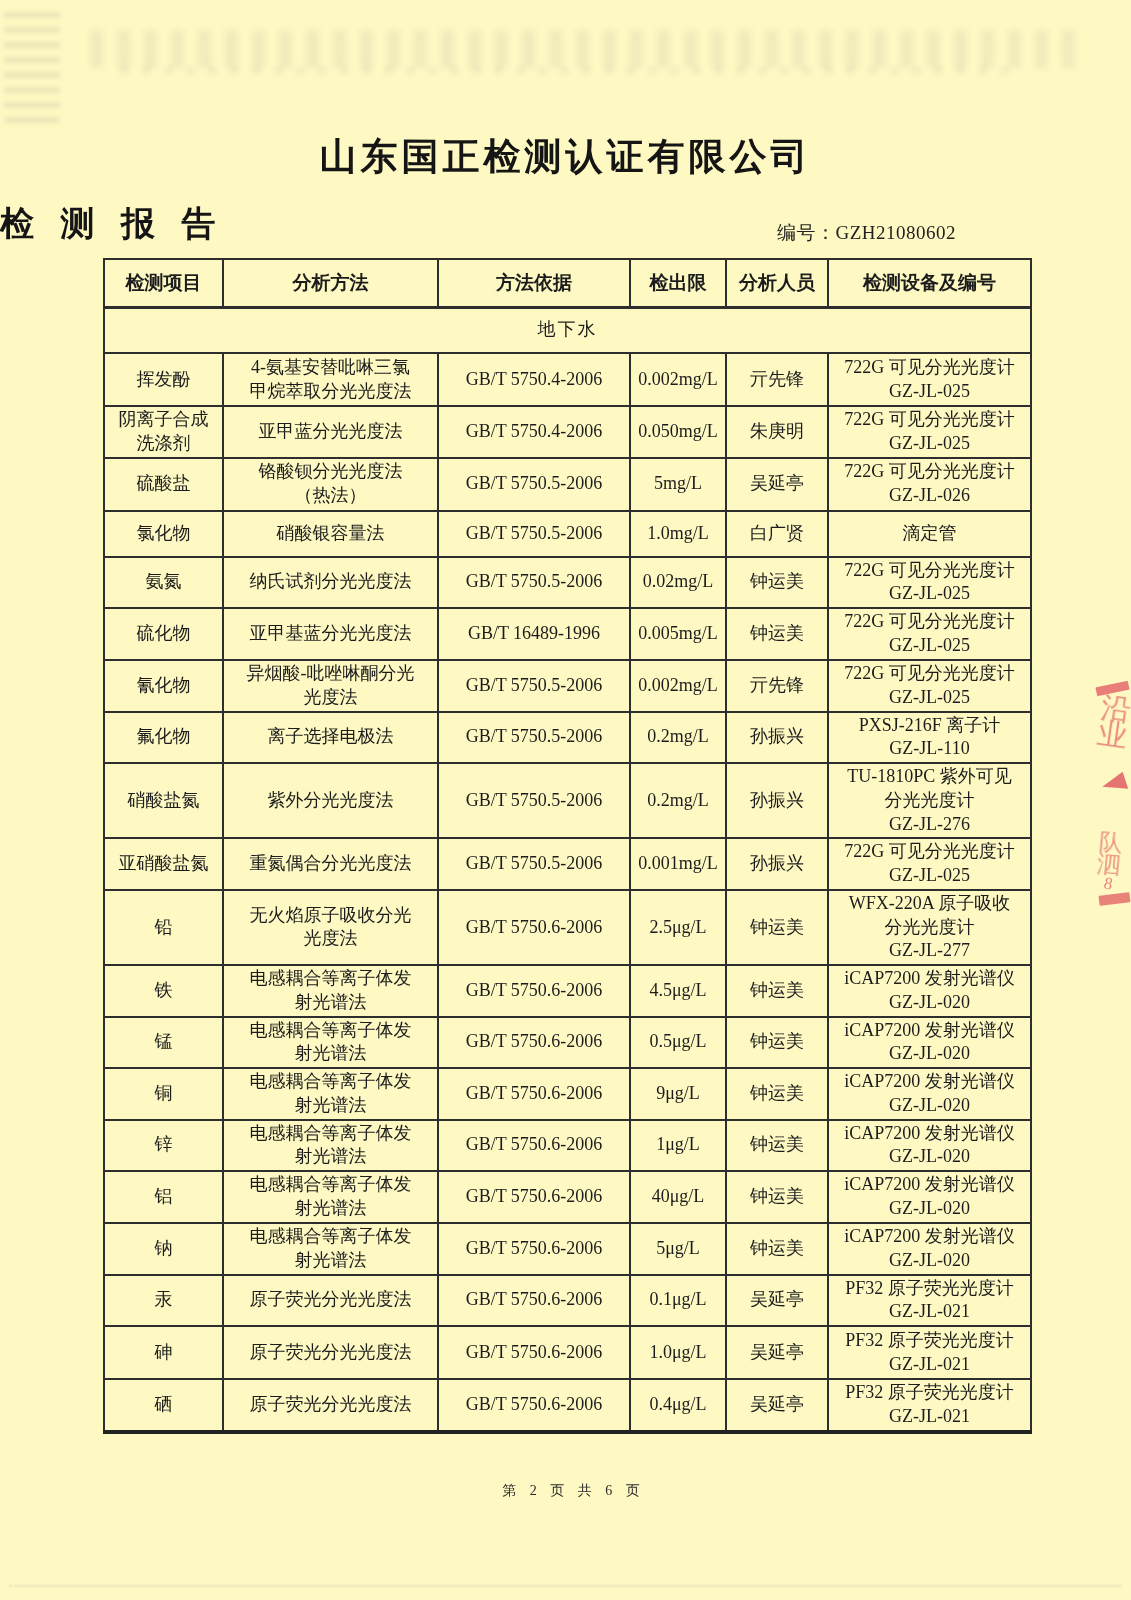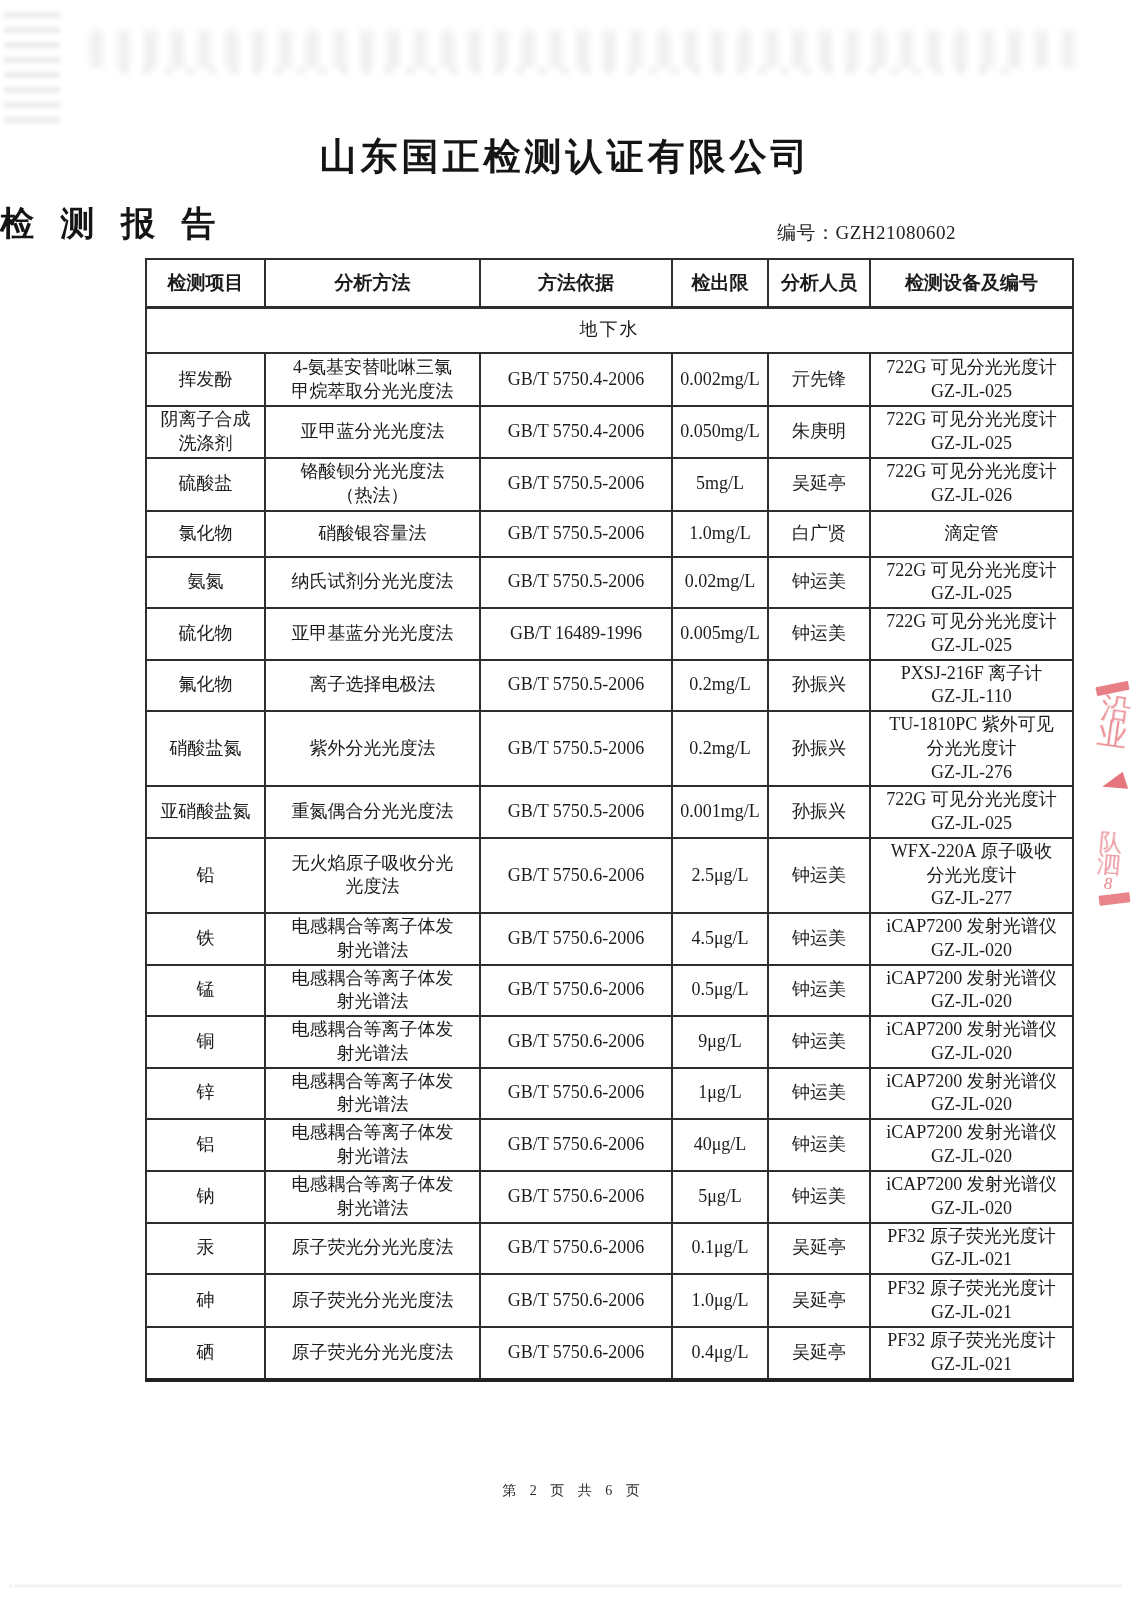--- a/index.html
+++ b/index.html
@@ -6,21 +6,21 @@
     --ink: #1c1c1c;
     --line: #2e2e2e;
     --stamp-red: #e0545e;
   }
   *{ box-sizing: border-box; }
   html,body{ margin:0; padding:0; background:#888; }
   .page{
     position:relative;
     width:1131px; height:1600px;
     margin:0 auto;
-    background:#ffffff;
+    background:#fef9c3;
     overflow:hidden;
     font-family:"Liberation Serif","DejaVu Serif",serif;
     color:var(--ink);
   }
 
   
   .noise-band{
     position:absolute; top:30px; left:90px; right:50px; height:38px;
     background:repeating-linear-gradient(90deg,
       rgba(110,110,110,.12) 0 13px, rgba(0,0,0,0) 13px 27px);
@@ -67,21 +67,21 @@
     border-collapse:collapse;
     font-size:18px;
   }
   table.report td, table.report th{
     border:2px solid var(--line);
     text-align:center; vertical-align:middle;
     padding:1px 3px; line-height:1.32;
     font-weight:normal; color:var(--ink);
     overflow:hidden;
   }
-  table.report{ border:2px solid var(--line); border-bottom:4px solid #222;margin-left:42px; }
+  table.report{ border:2px solid var(--line); border-bottom:4px solid #222; }
   table.report thead th{
     font-size:19px; font-weight:bold;
     border-bottom:3px solid var(--line);
   }
   tr.section-row td{ letter-spacing:2px; }
   td.pre{ white-space:pre-line; }
 
   
   .page-num{
     position:absolute; top:1482px; left:8px; width:100%;
@@ -192,20 +192,30 @@
       </tr>
       <tr style="height:51px">
         <td class="pre">硫化物</td>
         <td class="pre">亚甲基蓝分光光度法</td>
         <td>GB/T 16489-1996</td>
         <td>0.005mg/L</td>
         <td>钟运美</td>
         <td class="pre">722G 可见分光光度计
 GZ-JL-025</td>
       </tr>
+      <tr style="height:52px">
+        <td class="pre">氰化物</td>
+        <td class="pre">异烟酸-吡唑啉酮分光
+光度法</td>
+        <td>GB/T 5750.5-2006</td>
+        <td>0.002mg/L</td>
+        <td>亓先锋</td>
+        <td class="pre">722G 可见分光光度计
+GZ-JL-025</td>
+      </tr>
       <tr style="height:51px">
         <td class="pre">氟化物</td>
         <td class="pre">离子选择电极法</td>
         <td>GB/T 5750.5-2006</td>
         <td>0.2mg/L</td>
         <td>孙振兴</td>
         <td class="pre">PXSJ-216F 离子计
 GZ-JL-110</td>
       </tr>
       <tr style="height:74px">

